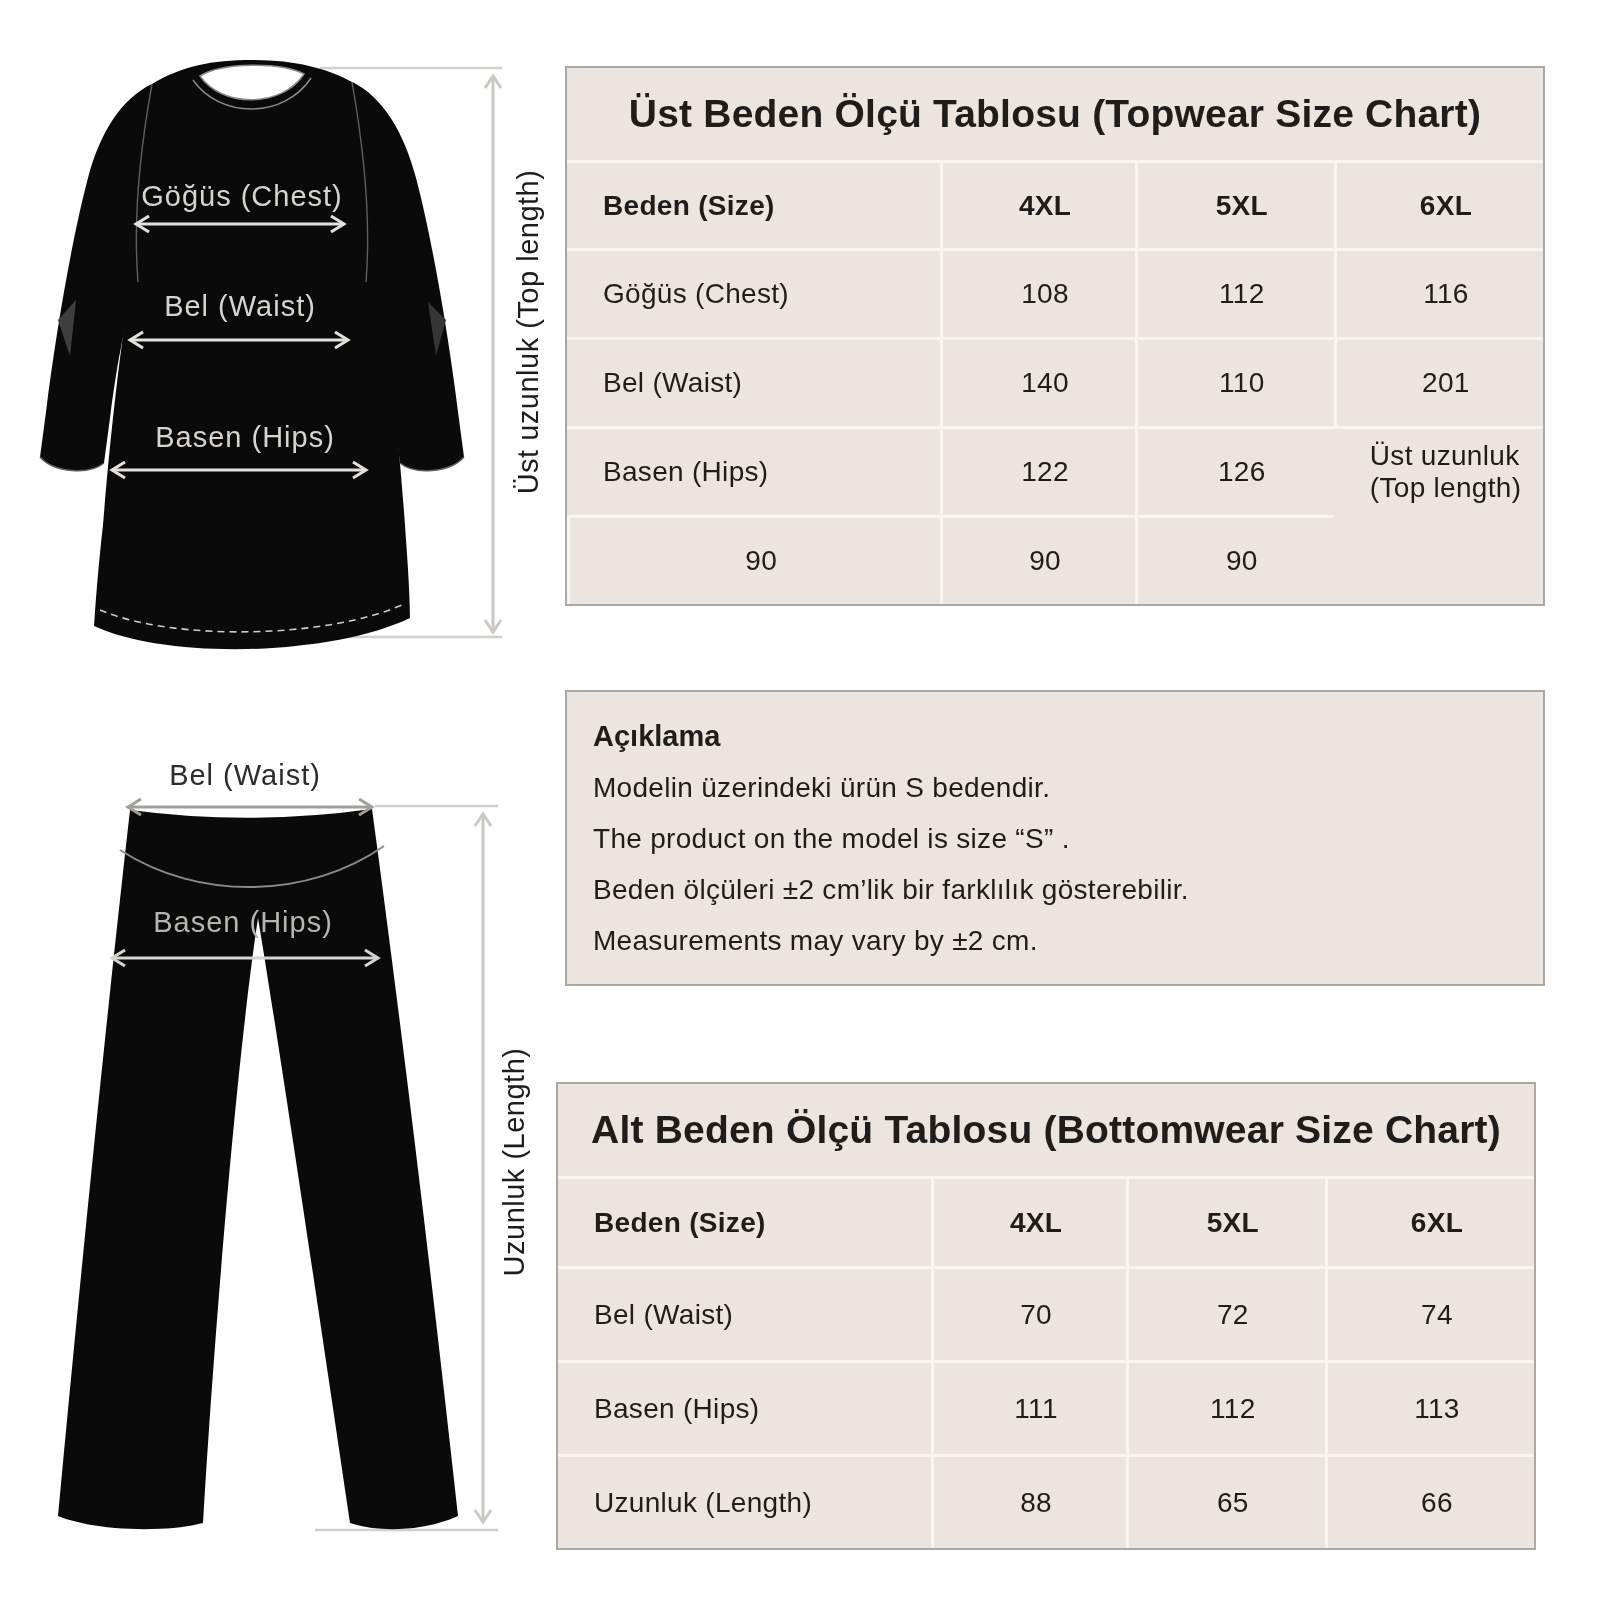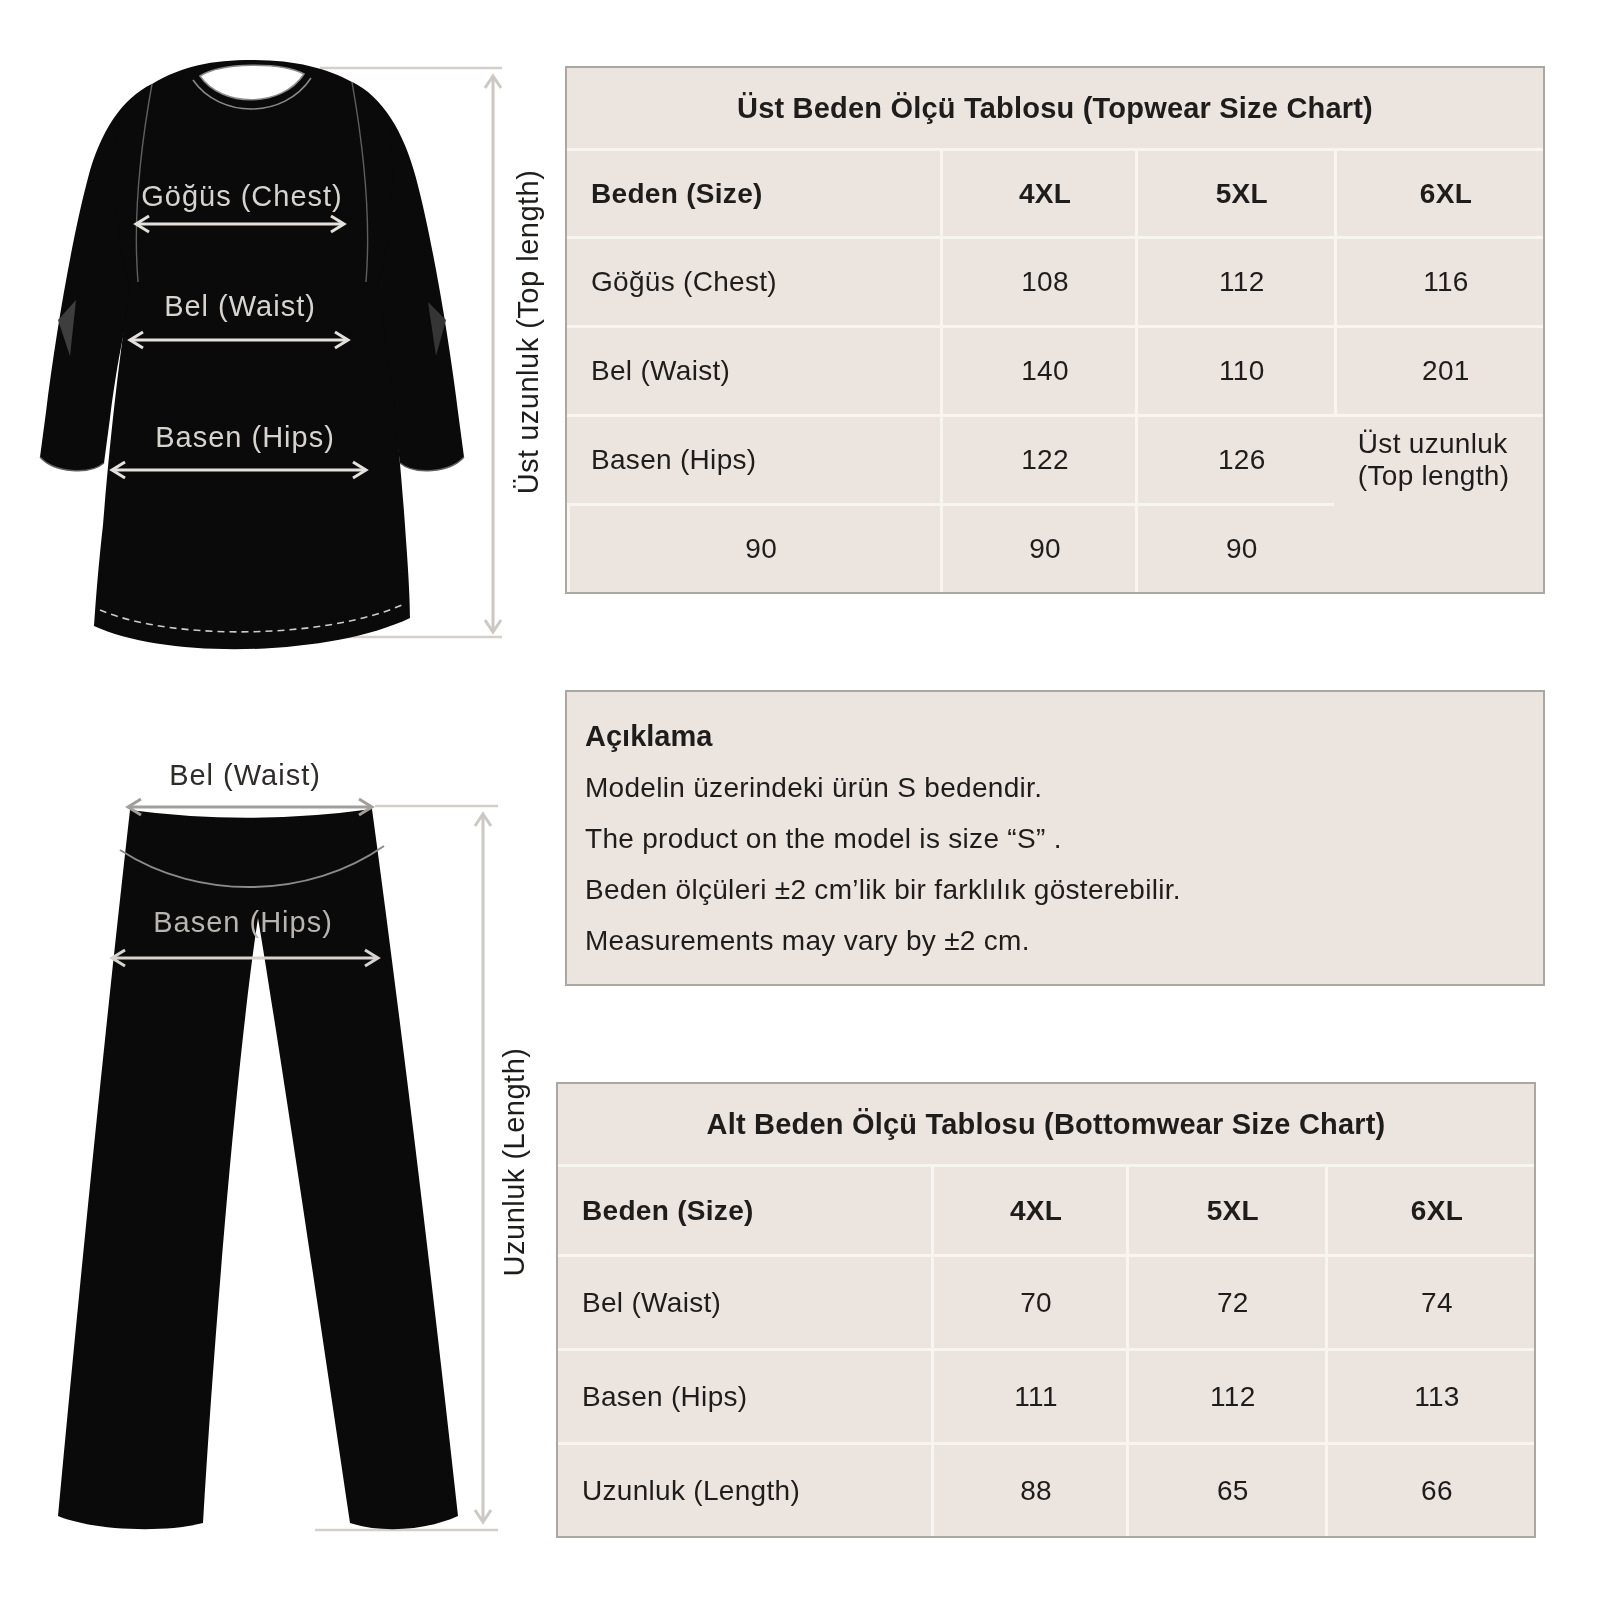--- a/index.html
+++ b/index.html
@@ -6,39 +6,39 @@
   .canvas{
     position:relative;width:1600px;height:1600px;background:#ffffff;overflow:hidden;
     font-family:"Liberation Sans", sans-serif;color:#1f1d1b;
   }
   .abs{position:absolute;}
   
   .panel{
     box-sizing:border-box;background:#ece4df;border:2px solid #aba7a3;
   }
   .t-title{
-    height:80px;display:flex;align-items:center;justify-content:center;
-    font-weight:bold;font-size:29px;letter-spacing:.2px;
+    height:92px;display:flex;align-items:center;justify-content:center;
+    font-weight:bold;font-size:39px;letter-spacing:.2px;
   }
   .t-grid{display:grid;grid-template-columns:375fr 195fr 200fr 210fr;}
   .cell{
     display:flex;align-items:center;font-size:28px;letter-spacing:.3px;
     border-top:3px solid #f8f4ef;
     padding-left:12px;
   }
   .cell.vline{border-left:3px solid #f8f4ef;}
-  .cell.lbl{padding-left:24px;justify-content:flex-start;}
+  .cell.lbl{padding-left:36px;justify-content:flex-start;}
   .cell.val{justify-content:center;}
   .cell.head{font-weight:bold;}
   .top-rows .cell{height:86px;}
   .top-rows .cell.hrow{height:85px;}
   .bot-rows .cell{height:91px;}
   .bot-rows .cell.hrow{height:87px;}
   
-  .note{padding:22px 18px;}
+  .note{padding:22px 26px;}
   .note-title{font-weight:bold;font-size:29px;margin:6px 0 0 0;}
   .note-line{font-size:28px;margin-top:19px;letter-spacing:.3px;}
   
   text{font-family:"Liberation Sans", sans-serif;}
   .diag-label{font-size:29px;letter-spacing:1px;}
   .rot-label{font-size:29px;letter-spacing:.5px;fill:#1f1d1b;}
 </style>
 </head>
 <body>
 

